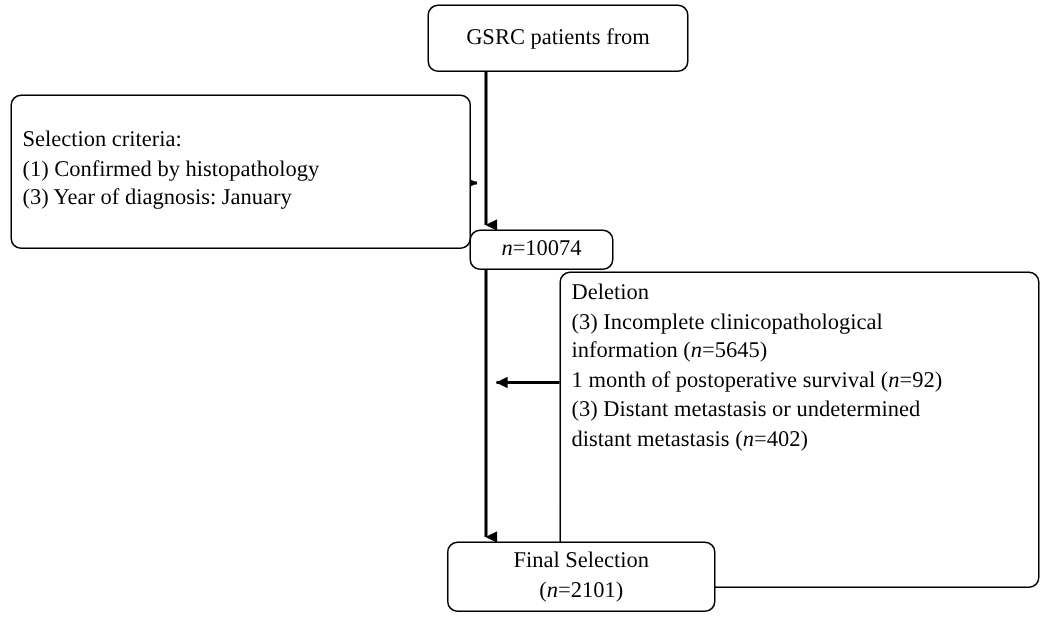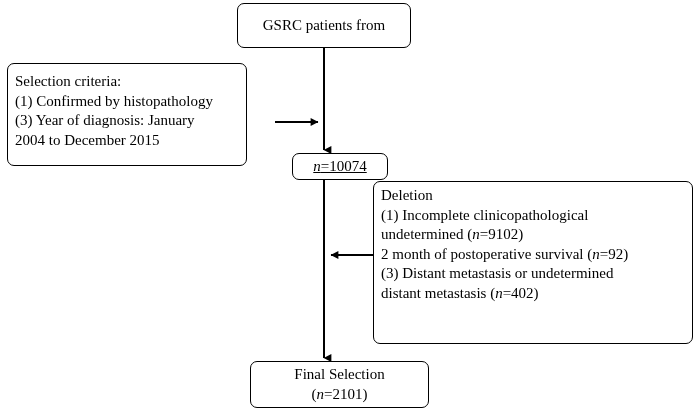--- a/index.html
+++ b/index.html
@@ -29,20 +29,21 @@
     font-size: 15px;
     line-height: 1.30;
     white-space: pre-line;
   }
   .center-box {
     display: flex;
     flex-direction: column;
     align-items: center;
     justify-content: center;
     text-align: center;
+    margin-left: 48px;
   }
   .left-box {
     display: block;
     text-align: left;
   }
   .ln {
     display: block;
     white-space: nowrap;
   }
   .nit {
@@ -83,38 +84,37 @@
 
     <line x1="324" y1="180" x2="324" y2="358" stroke="#000000" stroke-width="2" marker-end="url(#arrow-down)"></line>
 
     <line x1="373" y1="255" x2="331" y2="255" stroke="#000000" stroke-width="2" marker-end="url(#arrow-left)"></line>
   </svg>
 
   <div class="box center-box" style="left:237px; top:3px; width:174px; height:45px;">
     <span class="box-text ln">GSRC patients from</span>
   </div>
 
-  <div class="box left-box" style="left:7px; top:63px; width:240px; height:103px; padding:8px 7px;">
+  <div class="box left-box" style="left:7px; top:63px; width:307px; height:103px; padding:20px 7px;">
     <span class="box-text ln">Selection criteria:</span>
     <span class="box-text ln">(1) Confirmed by histopathology</span>
     <span class="box-text ln">(3) Year of diagnosis: January</span>
-    <span class="box-text ln">2004 to December 2015</span>
   </div>
 
-  <div class="box center-box" style="left:292px; top:153px; width:96px; height:27px;text-decoration:underline;">
+  <div class="box center-box" style="left:265px; top:153px; width:96px; height:27px;">
     <span class="box-text ln"><span class="nit">n</span><span>=10074</span></span>
   </div>
 
-  <div class="box left-box" style="left:373px; top:181px; width:320px; height:163px; padding:4px 7px;">
+  <div class="box left-box" style="left:373px; top:181px; width:320px; height:211px; padding:4px 7px;">
     <span class="box-text ln">Deletion</span>
 
-    <span class="box-text ln"><span>(1) Incomplete clinicopathological</span></span>
-    <span class="box-text ln"><span>undetermined (</span><span class="nit">n</span><span>=9102)</span></span>
+    <span class="box-text ln"><span>(3) Incomplete clinicopathological</span></span>
+    <span class="box-text ln"><span>information (</span><span class="nit">n</span><span>=5645)</span></span>
 
-    <span class="box-text ln"><span>2 month of postoperative survival (</span><span class="nit">n</span><span>=92)</span></span>
+    <span class="box-text ln"><span>1 month of postoperative survival (</span><span class="nit">n</span><span>=92)</span></span>
 
     <span class="box-text ln"><span>(3) Distant metastasis or undetermined</span></span>
     <span class="box-text ln"><span>distant metastasis (</span><span class="nit">n</span><span>=402)</span></span>
   </div>
 
   <div class="box center-box" style="left:250px; top:361px; width:179px; height:47px;">
     <span class="box-text ln">Final Selection</span>
     <span class="box-text ln"><span>(</span><span class="nit">n</span><span>=2101)</span></span>
   </div>
 

